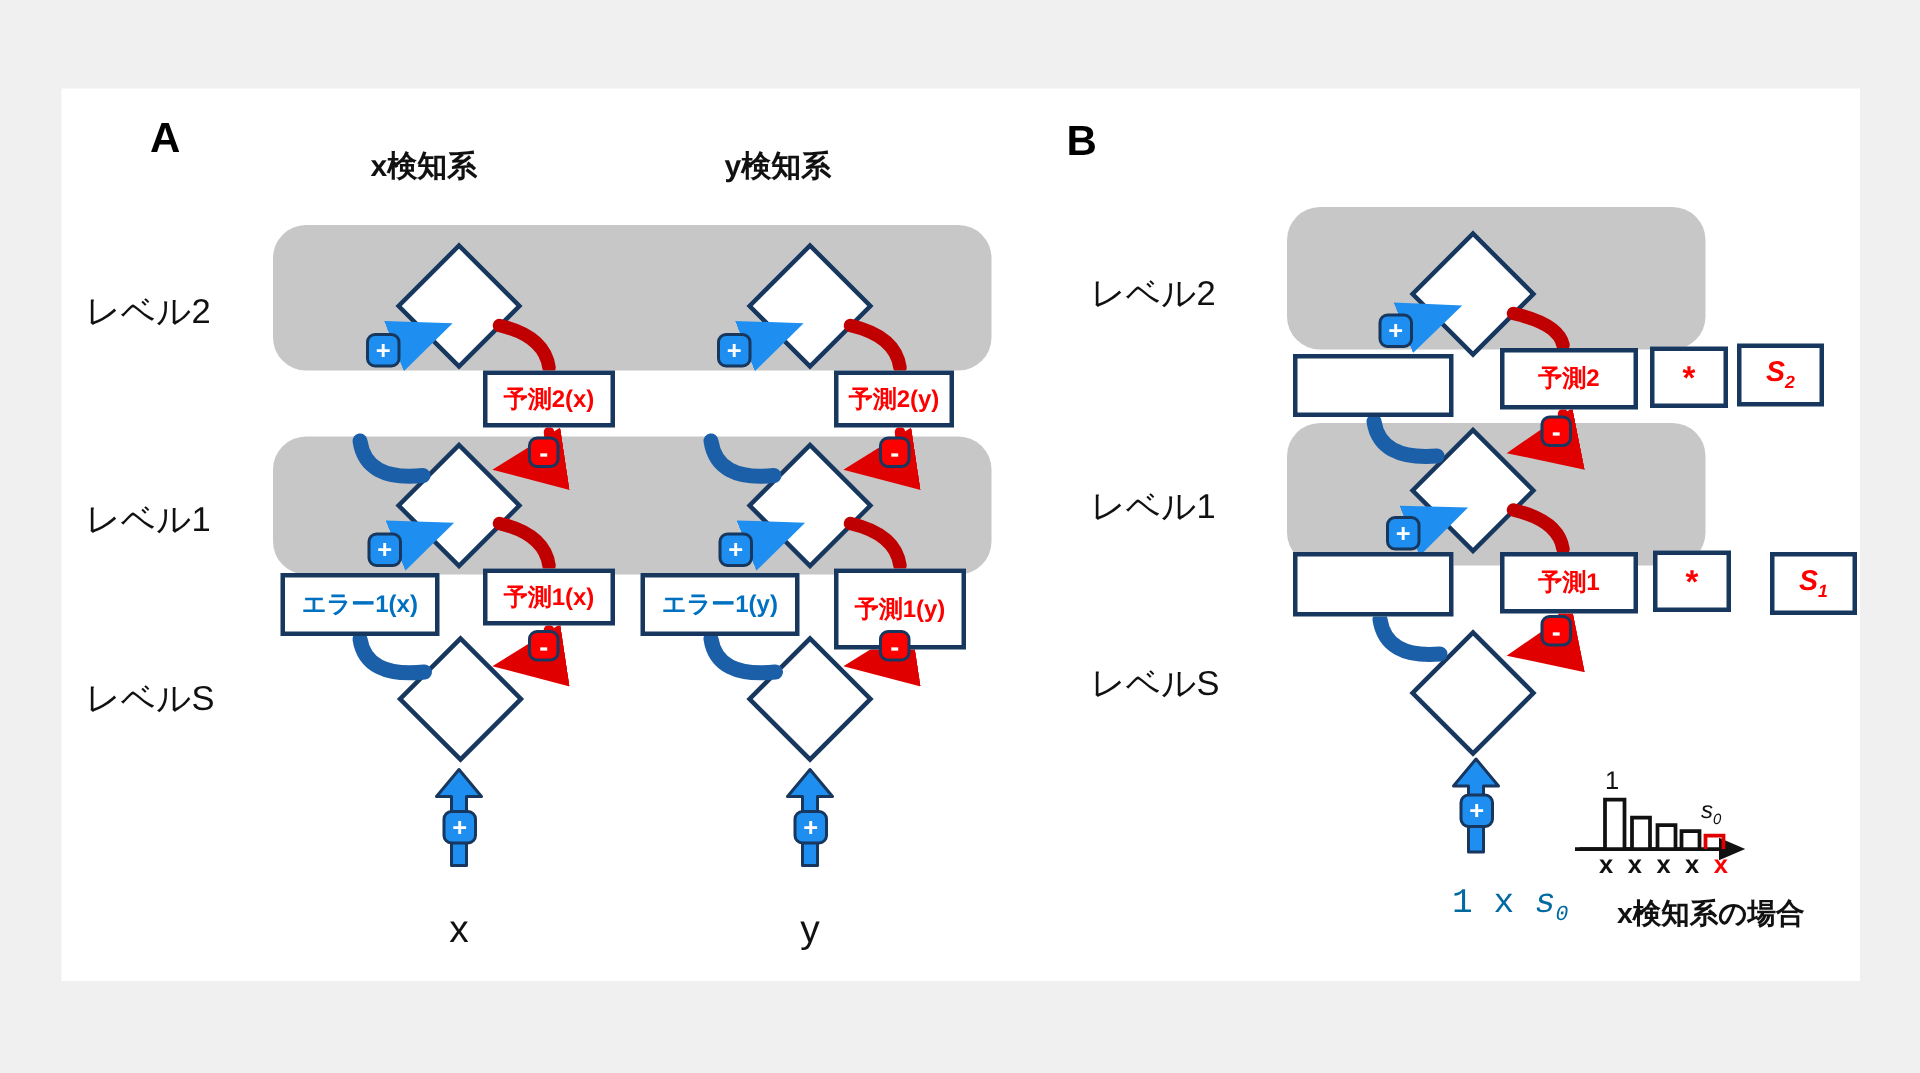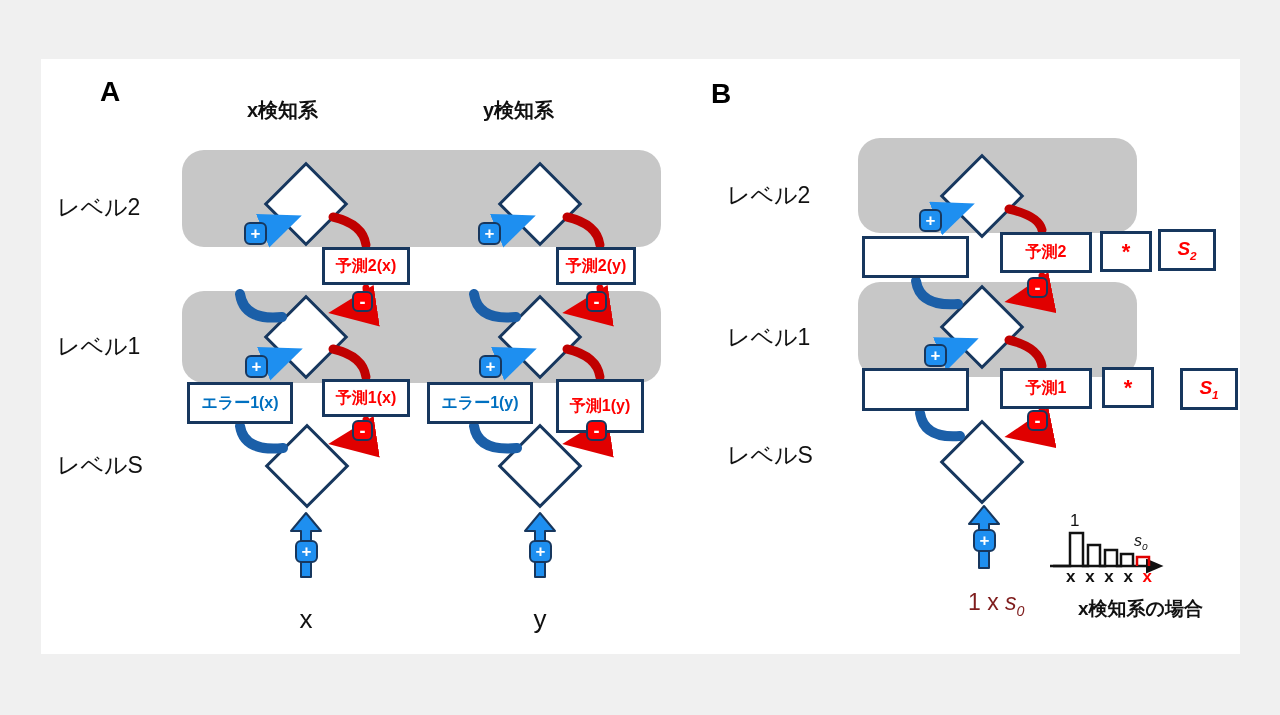--- a/index.html
+++ b/index.html
@@ -18,21 +18,21 @@
   .pred{color:#ff0000;font-size:16px;}
   .star{color:#ff0000;font-size:22px;font-weight:bold;}
   .sval{color:#ff0000;font-size:19px;font-weight:bold;font-style:italic;}
   sub{font-size:0.62em;}
   .badge{position:absolute;border:2px solid #17375e;border-radius:6px;color:#fff;font-weight:bold;
          display:flex;align-items:center;justify-content:center;box-sizing:border-box;z-index:5;}
   .badge.plus{width:23px;height:23px;background:#1e8ff0;font-size:17px;}
   .badge.minus{width:21px;height:21px;background:#ff0000;font-size:18px;line-height:1;}
   .arrows{position:absolute;left:0;top:0;z-index:3;pointer-events:none;}
   .input-label{position:absolute;font-size:26px;color:#111;text-align:center;z-index:4;}
-  .bs-label{position:absolute;font-size:23px;color:#7f1d1d;z-index:4;font-style:normal;}
+  .bs-label{position:absolute;font-size:23px;color:#0369a1;z-index:4;font-style:normal;font-family:Liberation Mono, monospace;}
   .ital{font-style:italic;}
   .chart-num{position:absolute;font-size:17px;color:#111;z-index:4;}
   .chart-s0{position:absolute;font-size:16px;color:#111;font-style:italic;z-index:4;}
   .xrow{position:absolute;display:flex;justify-content:space-between;font-size:17px;
         font-weight:bold;color:#111;z-index:4;}
   .xrow .last{color:#ff0000;}
   .caption{position:absolute;font-size:19px;font-weight:bold;color:#111;z-index:4;}
 </style>
 </head>
 <body>

